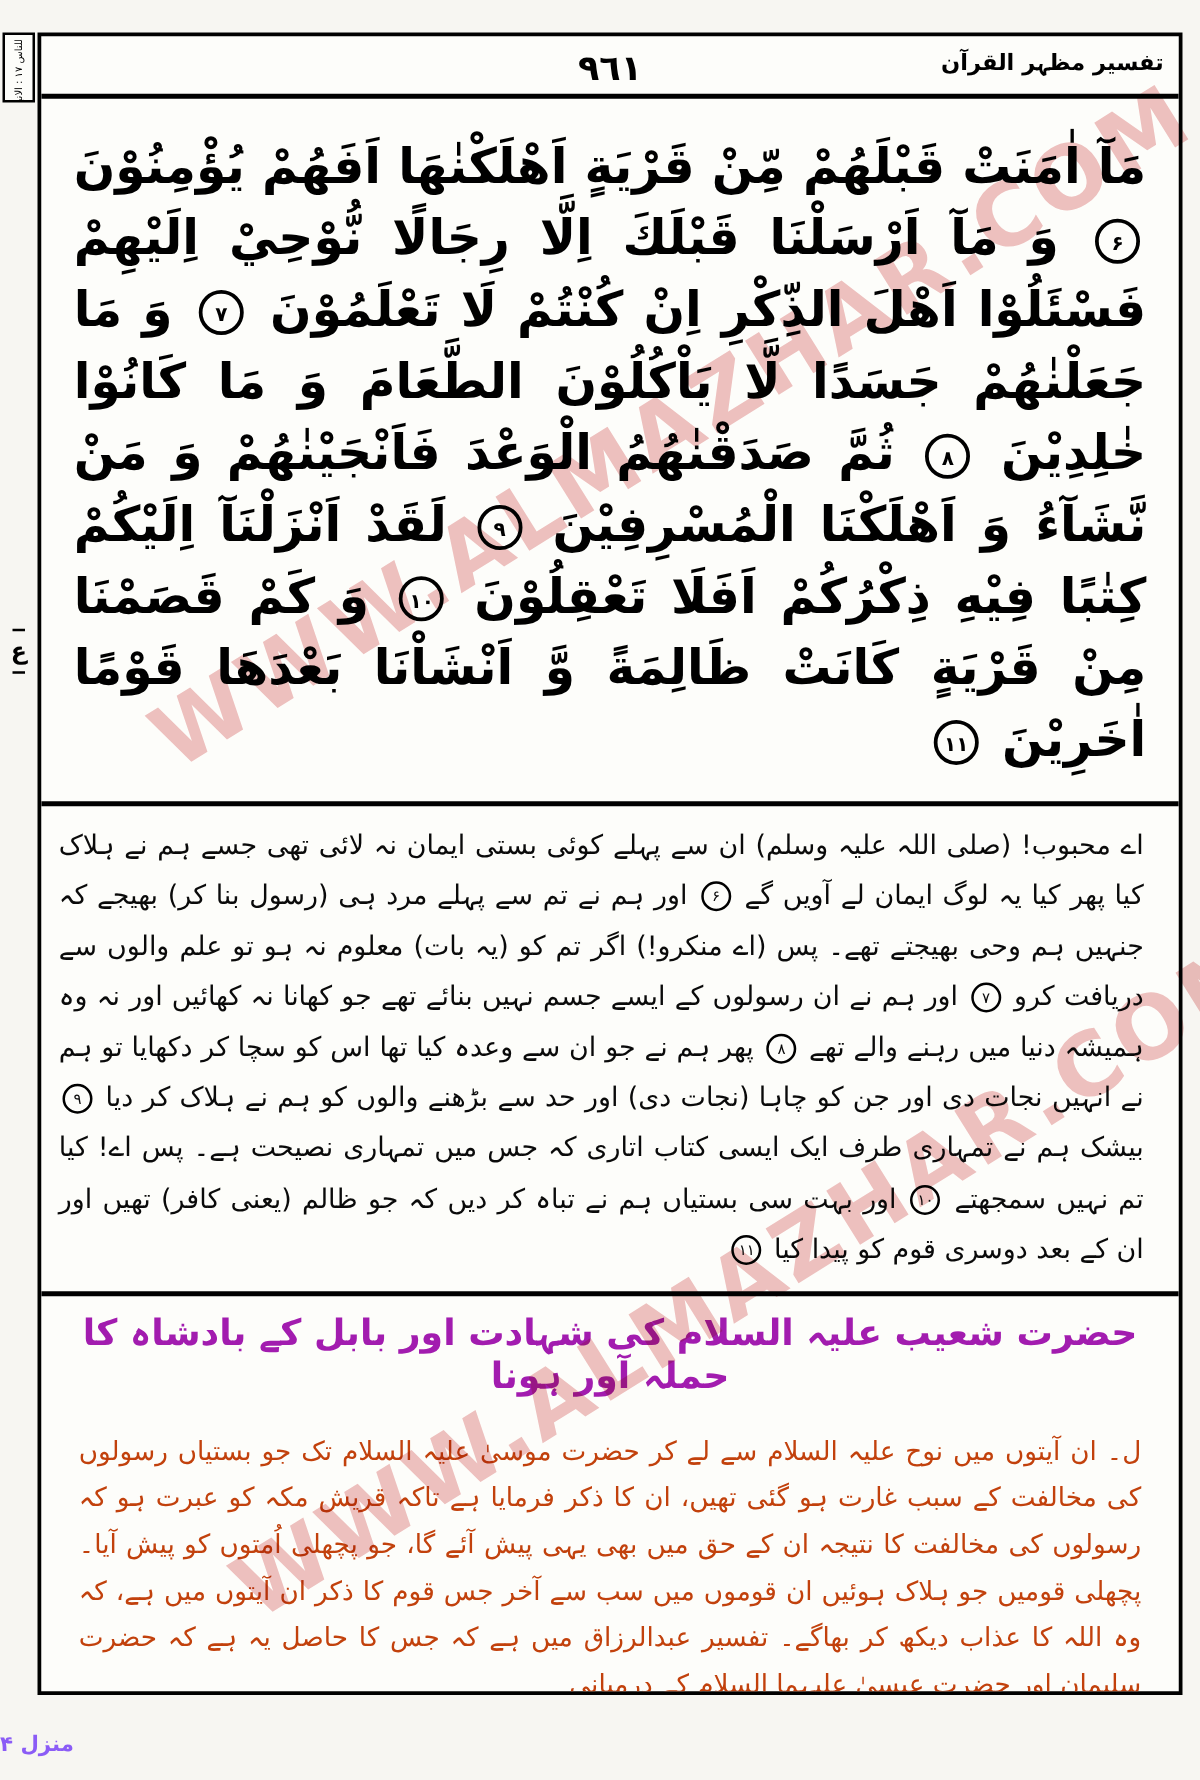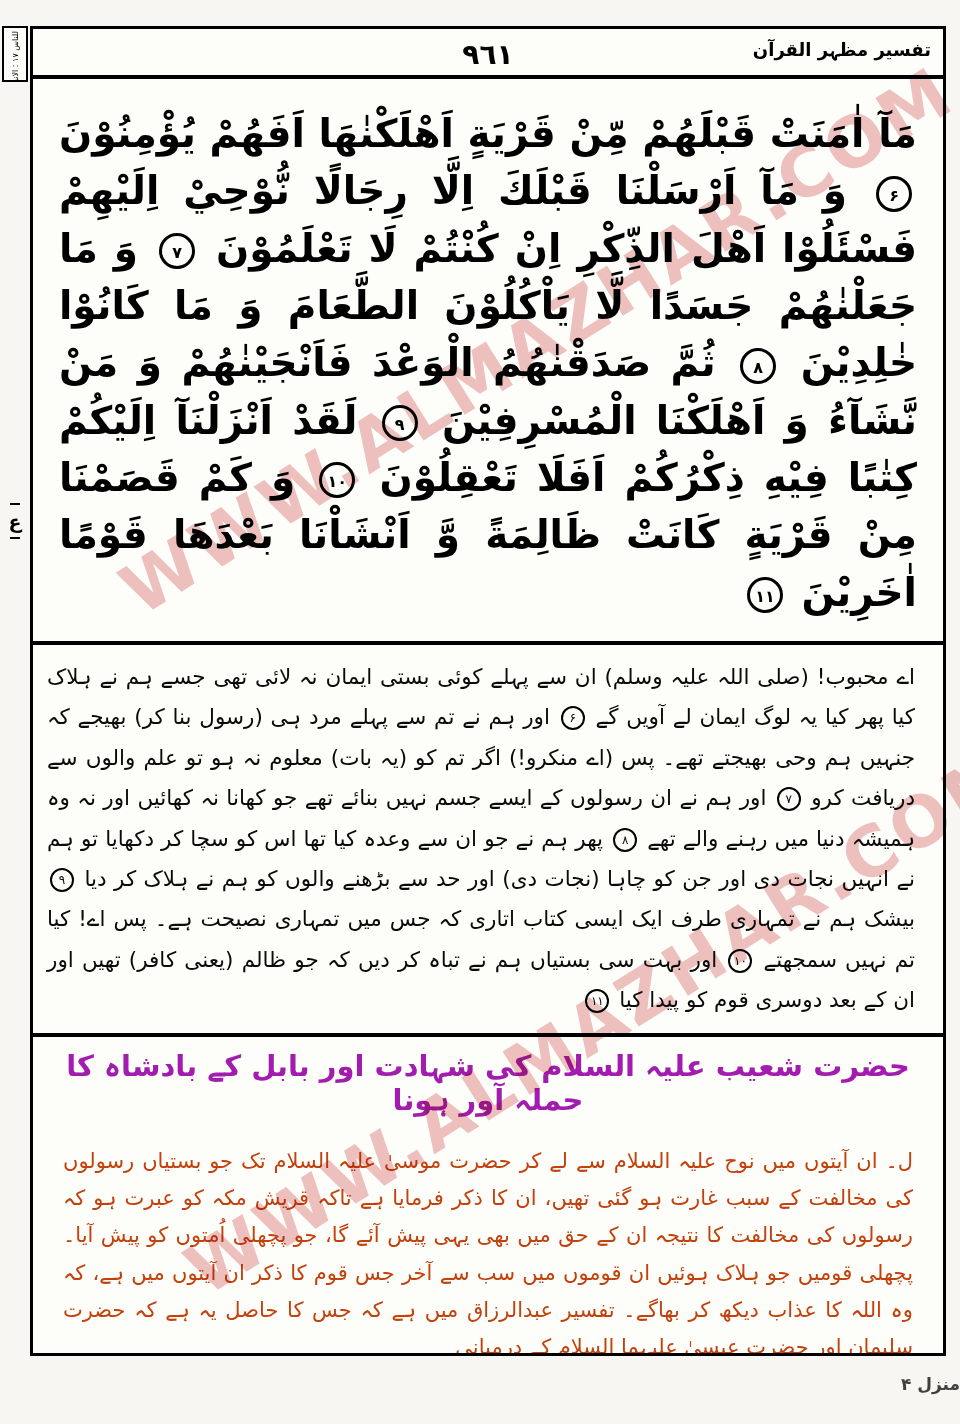--- a/index.html
+++ b/index.html
@@ -157,26 +157,26 @@
   }
   .ruku-letter {
     font-size: 19px;
     font-weight: bold;
     line-height: 22px;
   }
   
   .footer {
     position: absolute;
     left: 0;
-    bottom: 30px;
+    bottom: 18px;
     width: 100%;
-    text-align: right;
+    text-align: left;
     font-size: 17px;
     font-weight: bold;
-    color: #404040;
+    color: #8b5cf6;
     z-index: 2;
   }
   
   .watermark {
     position: absolute;
     transform: rotate(-32deg);
     color: #d96c6c;
     opacity: 0.42;
     font-size: 70px;
     font-weight: bold;

